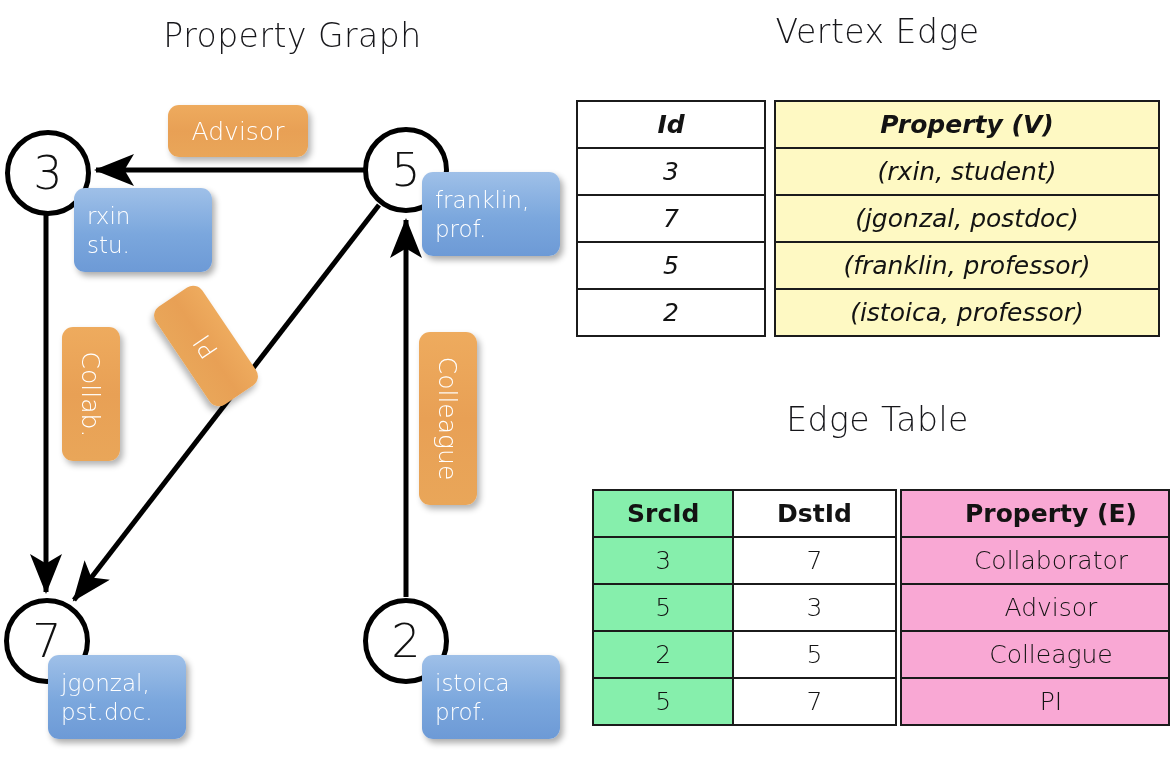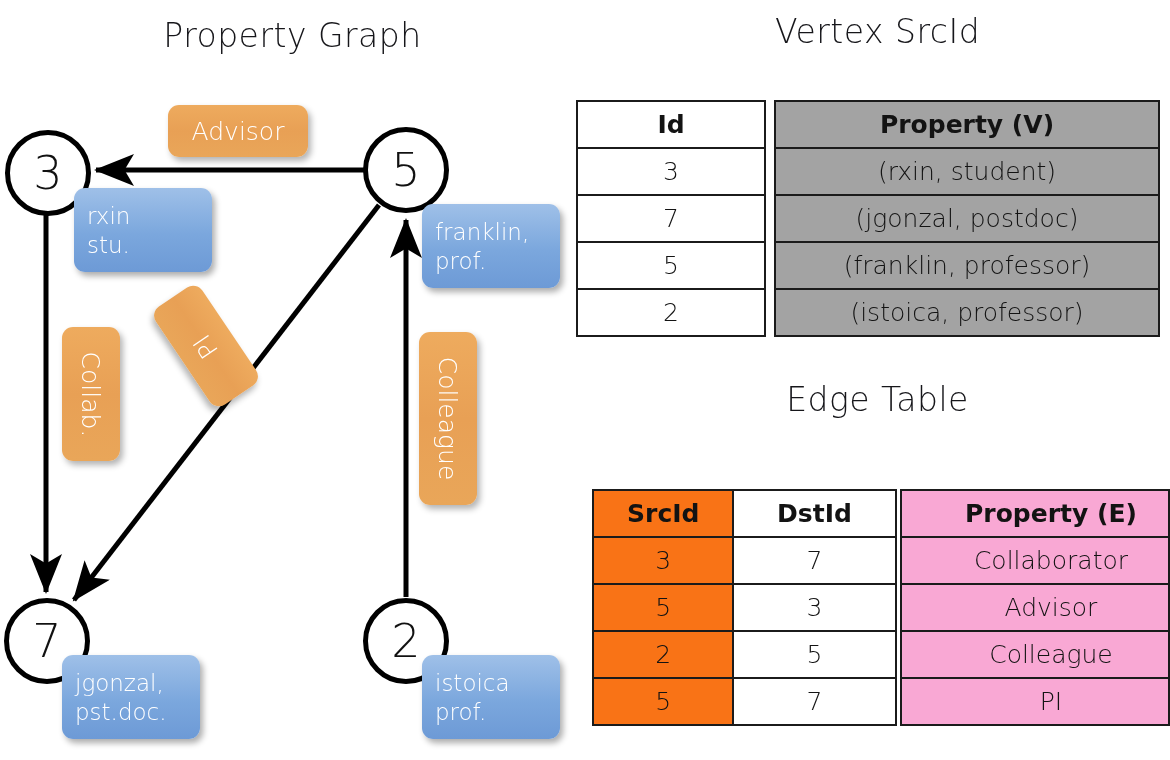--- a/index.html
+++ b/index.html
@@ -22,21 +22,21 @@
     font-family: "DejaVu Sans", sans-serif;
     font-weight: 300;
     font-size: 33px;
     letter-spacing: 0.5px;
     color: #16161a;
     white-space: nowrap;
     text-align: center;
   }
   #title-property-graph { left: 0px;   top: 16px;  width: 585px; }
   #title-vertex-table   { left: 585px; top: 12px;  width: 585px; }
-  #title-edge-table     { left: 585px; top: 380px; width: 585px; }
+  #title-edge-table     { left: 585px; top: 400px; width: 585px; }
 
   
   #graph-panel {
     position: absolute;
     left: 0; top: 0;
     width: 585px; height: 760px;
   }
   #graph-edges {
     position: absolute;
     left: 0; top: 0;
@@ -76,22 +76,22 @@
     color: #ffffff;
     font-family: "DejaVu Sans", sans-serif;
     font-weight: 300;
     font-size: 23px;
     line-height: 29px;
     padding: 14px 0 0 13px;
     box-sizing: border-box;
     z-index: 4;
   }
   #vbox-rxin     { left: 62px;  top: 188px; margin-left: 12px; }
-  #vbox-franklin { left: 422px; top: 204px; }
-  #vbox-jgonzal  { left: 62px;  top: 655px; }
+  #vbox-franklin { left: 422px; top: 172px; }
+  #vbox-jgonzal  { left: 48px;  top: 655px; }
   #vbox-istoica  { left: 422px; top: 655px; }
   .vbox span { display: block; }
 
   
   .ebox {
     position: absolute;
     border-radius: 11px;
     background: linear-gradient(to bottom, #eeab5e 0%, #e8a055 50%, #e9a659 100%);
     box-shadow: 3px 4px 6px rgba(0,0,0,0.30);
     color: #ffffff;
@@ -142,47 +142,47 @@
     font-weight: 300;
     color: #131313;
     padding: 0;
   }
   .tbl th {
     font-weight: bold;
     font-family: "DejaVu Sans", sans-serif;
   }
 
   
-  #vertex-table { left: 576px; top: 100px; }
+  #vertex-table { left: 576px; top: 100px; font-style: italic; }
   #vertex-table th, #vertex-table td { height: 45px; font-size: 25px; }
   #vertex-table .c-id   { width: 186px; background: #ffffff; }
-  #vertex-table .c-prop { width: 382px; background: #a3a3a3; }
+  #vertex-table .c-prop { width: 382px; background: #fef9c3; }
   #vertex-table .spacer {
     border: none;
     width: 8px;
     background: #ffffff;
   }
 
   
   #edge-table { left: 592px; top: 489px; }
   #edge-table th, #edge-table td { height: 45px; font-size: 25px; }
-  #edge-table .c-src { width: 150px; background: #f97316; }
+  #edge-table .c-src { width: 150px; background: #86efac; }
   #edge-table .c-dst { width: 175px; background: #ffffff; }
   #edge-table .c-prop{ width: 248px; background: #f9a8d4; padding-left: 32px; }
   #edge-table .spacer {
     border: none;
     width: 4px;
     background: #ffffff;
   }
 </style>
 </head>
 <body>
 
 <div class="title" id="title-property-graph">Property Graph</div>
-<div class="title" id="title-vertex-table">Vertex SrcId</div>
+<div class="title" id="title-vertex-table">Vertex Edge</div>
 <div class="title" id="title-edge-table">Edge Table</div>
 
 <div id="graph-panel">
 
   <svg id="graph-edges" viewBox="0 0 585 760">
     <defs>
       <marker id="ah" markerWidth="9" markerHeight="9" refX="7.6" refY="3.2" orient="auto" markerUnits="strokeWidth">
         <path d="M0,0 L8,3.2 L0,6.4 L1.9,3.2 z" fill="#000"></path>
       </marker>
     </defs>

